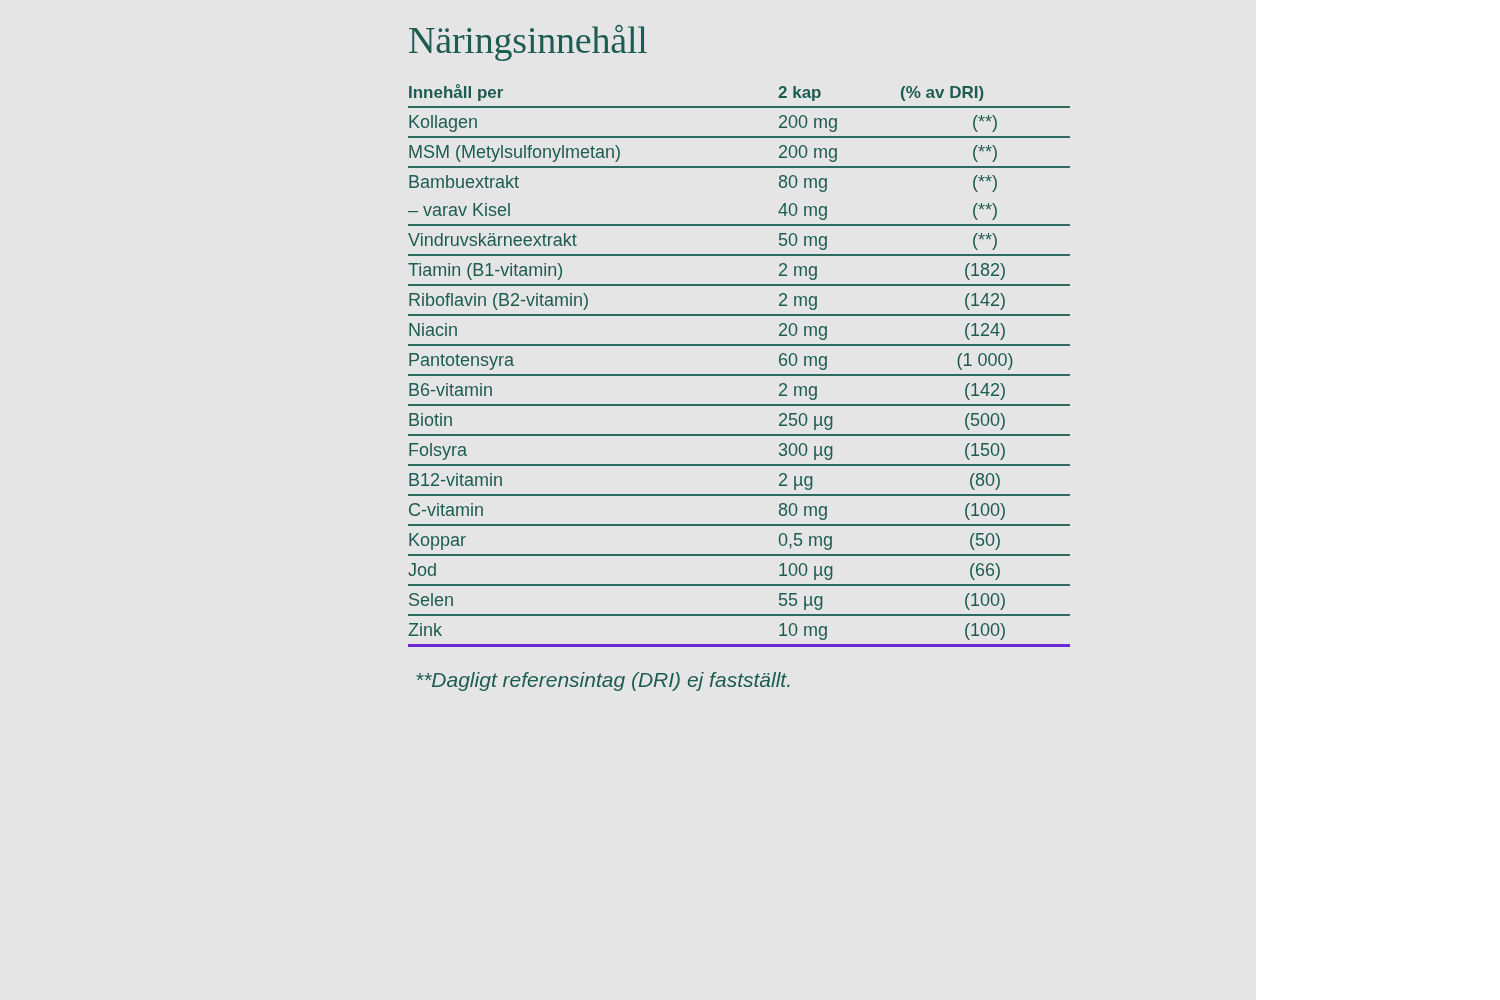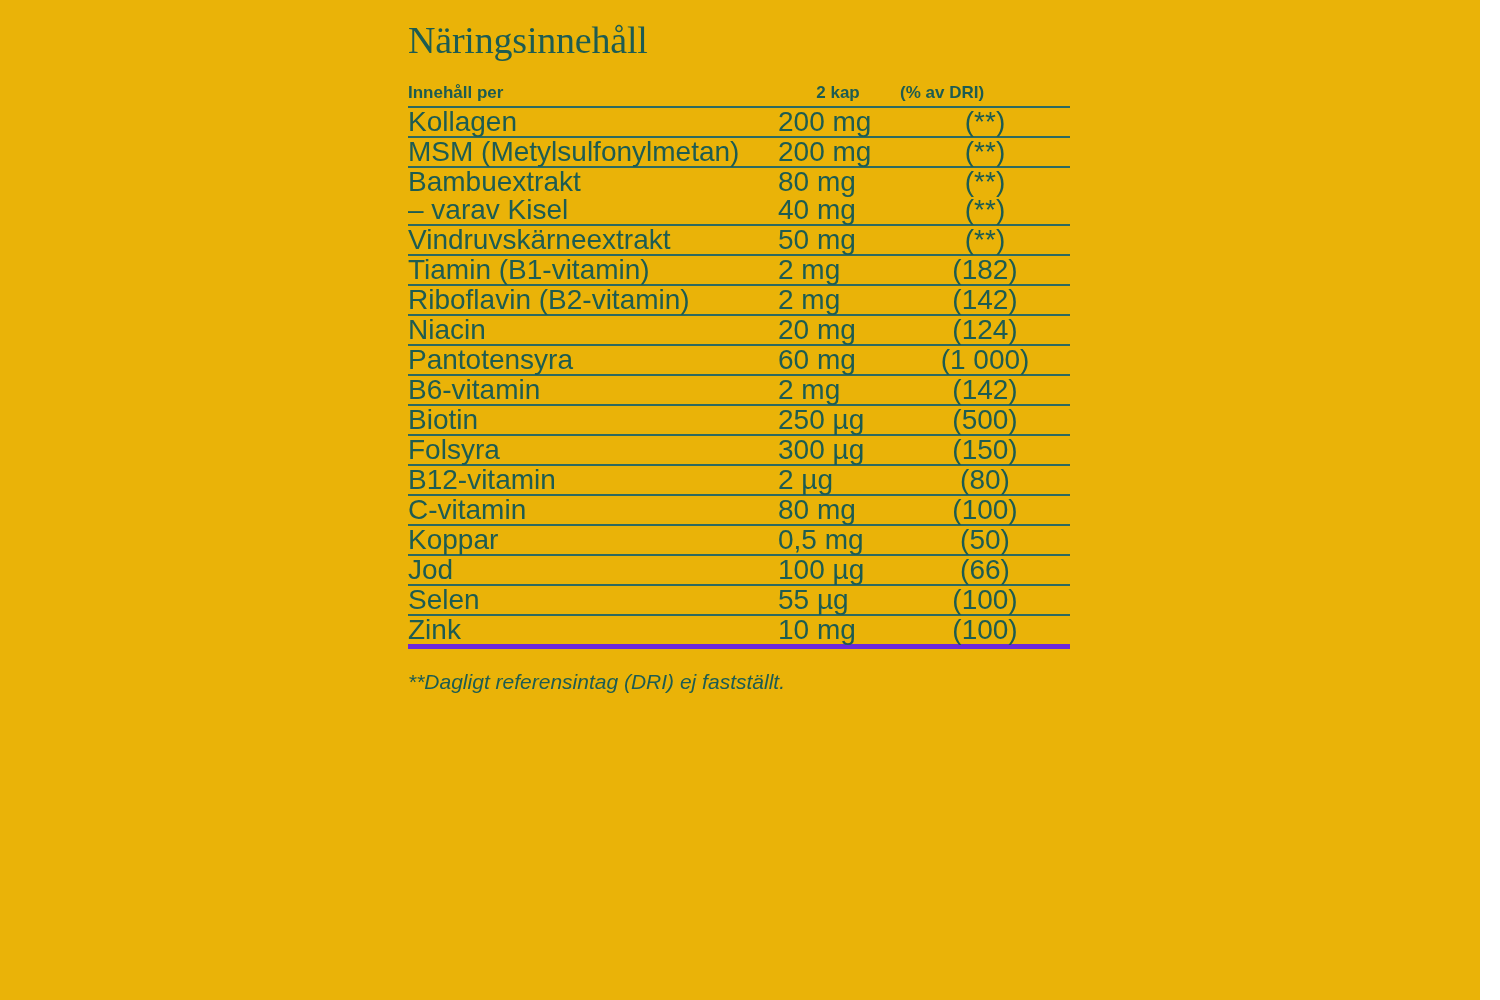--- a/index.html
+++ b/index.html
@@ -11,23 +11,23 @@
   body {
     width: 1500px;
     height: 1000px;
     font-family: "Liberation Sans", sans-serif;
     color: #1d5c52;
     overflow: hidden;
   }
 
   .page {
     position: relative;
-    width: 1480px;
+    width: 1256px;
     height: 1000px;
-    background: #eab308;
+    background: #e5e5e5;
   }
 
   .panel {
     position: absolute;
     left: 408px;
     top: 18px;
     width: 662px;
   }
 
   
@@ -62,51 +62,52 @@
   
   thead th {
     font-size: 17px;
     font-weight: 700;
     line-height: 26px;
     padding-bottom: 13px;
     border-bottom: 2px solid #2d6a60;
     white-space: nowrap;
   }
   th.h-name { text-align: left; }
-  th.h-amt  { text-align: center; padding-right: 2px; margin-top: 20px; }
+  th.h-amt  { text-align: left; padding-right: 2px; margin-top: 20px; }
   th.h-dri  { text-align: left; }
 
   
   tbody tr td {
     border-bottom: 2px solid #2d6a60;
-    font-size: 28px;
+    font-size: 18px;
     line-height: 28px;
     padding-top: 6px;
     padding-bottom: 6px;
     white-space: nowrap;
   }
   tbody tr:last-child td {
-    border-bottom: 5px solid #6d28d9;
+    border-bottom: 3px solid #6d28d9;
   }
 
   td.t-name { text-align: left; }
   td.t-amt  { text-align: left; padding-right: 2px; }
   td.t-dri  { text-align: center; }
 
   
   .sub-line { display: block; }
 
   
   .footnote {
     margin-top: 20px;
     font-size: 21px;
     line-height: 26px;
     font-style: italic;
     color: #1d5c52;
     white-space: nowrap;
+    margin-left: 7px;
   }
 </style>
 </head>
 <body>
 
 <div class="page">
   <div class="panel">
 
     <h1 class="title">Näringsinnehåll</h1>
 

